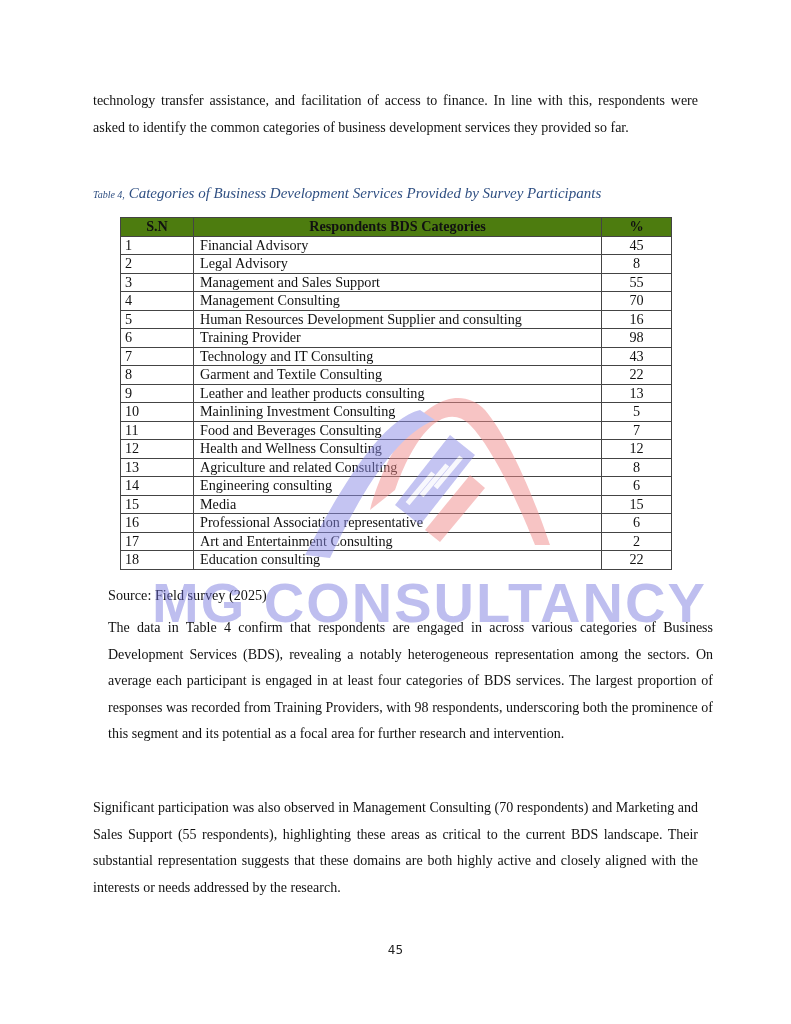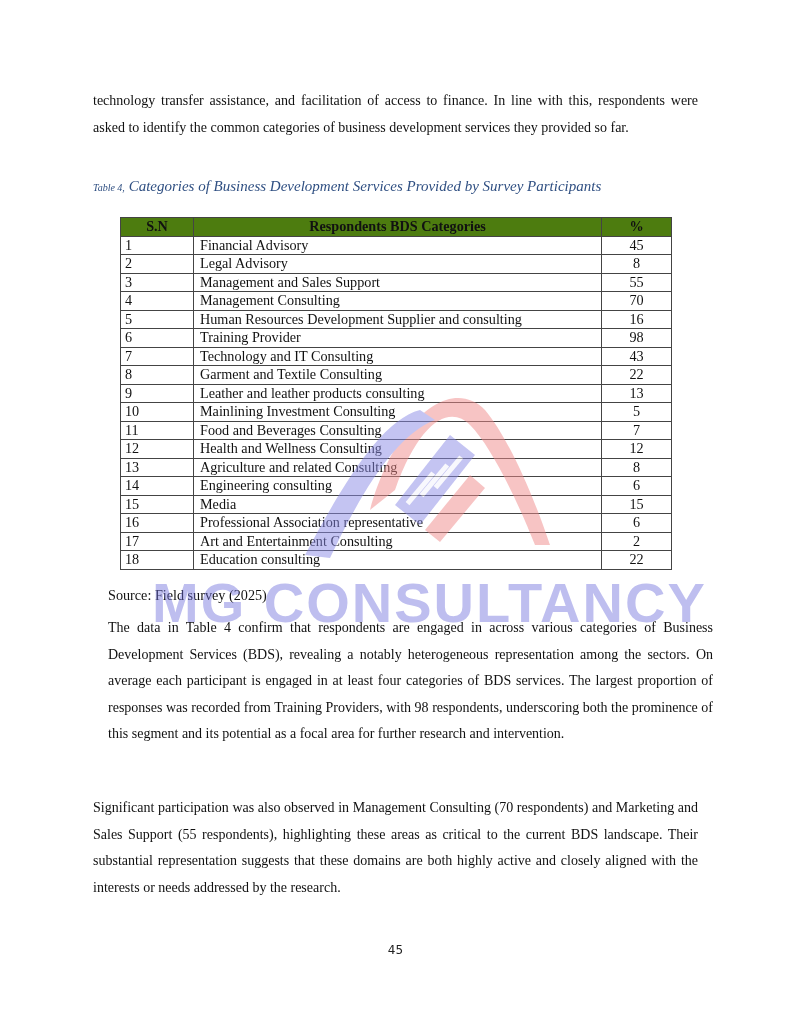--- a/index.html
+++ b/index.html
@@ -3,21 +3,21 @@
 <meta charset="utf-8">
 <style>
   html, body { margin: 0; padding: 0; background: #ffffff; }
   body { width: 791px; height: 1024px; position: relative; overflow: hidden;
          font-family: "Liberation Serif", "DejaVu Serif", serif; color: #111; }
   .para { position: absolute; left: 93px; width: 605px; font-size: 14px;
           line-height: 26.6px; text-align: justify; margin: 0; }
   .para-intro { top: 88px; }
   .para-2 { top: 615px; margin-left: 15px; }
   .para-3 { top: 795px; }
-  .caption { position: absolute; left: 93px; top: 178px; font-style: italic;
+  .caption { position: absolute; left: 93px; top: 185px; font-style: italic;
              color: #2f4f82; font-size: 15px; white-space: nowrap; }
   .caption .lbl { font-size: 10px; }
   table.bds { position: absolute; left: 120px; top: 217px; width: 552px;
               border-collapse: collapse; font-size: 14.2px; }
   table.bds th, table.bds td { border: 1px solid #444; padding: 0 6px 0 6px;
               height: 17.5px; line-height: 17px; }
   table.bds th { background: #4d7c0f; font-weight: bold; text-align: center; }
   table.bds td.sn { width: 62px; padding-left: 4px; }
   table.bds td.cat { padding-left: 6px; }
   table.bds td.pct { width: 57px; text-align: center; }

